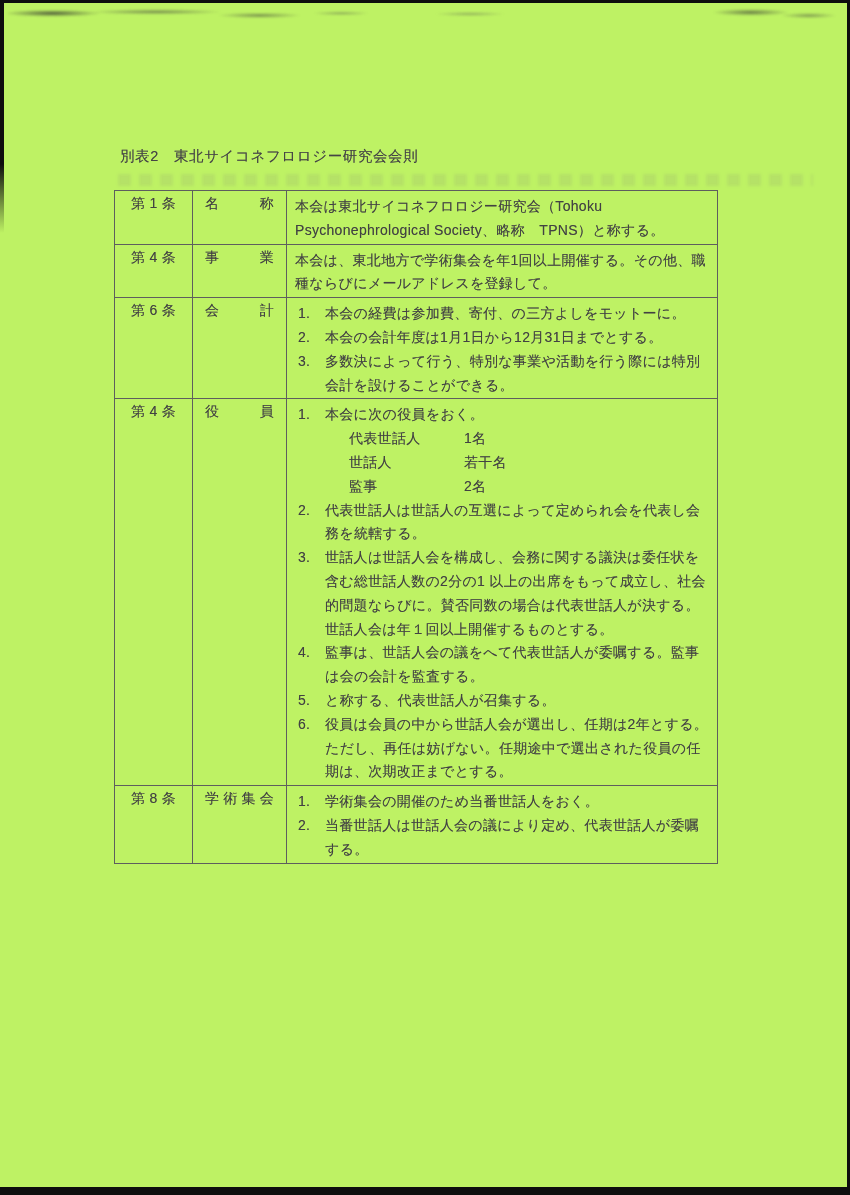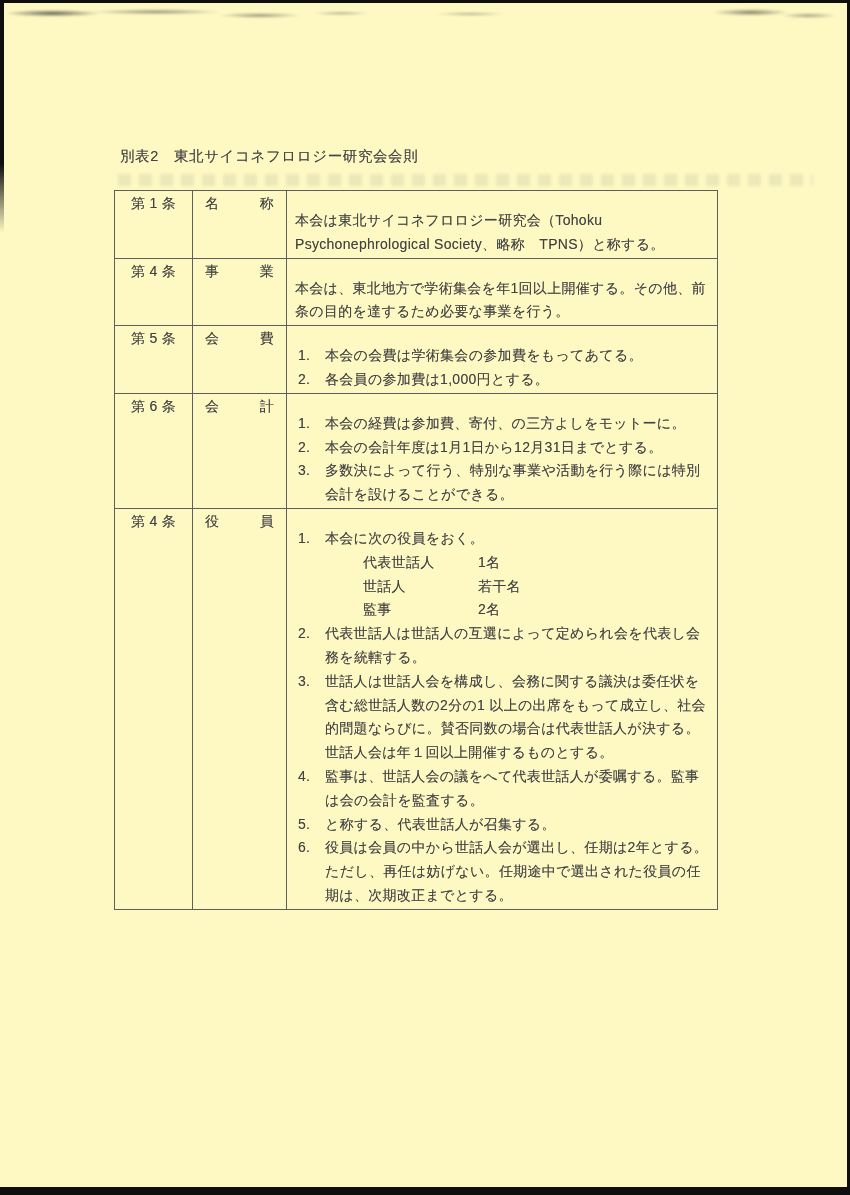--- a/index.html
+++ b/index.html
@@ -5,21 +5,21 @@
   html, body { margin: 0; padding: 0; }
   body {
     width: 850px; height: 1195px;
     background: #ffffff;
     font-family: "Liberation Sans", sans-serif;
   }
   .page {
     position: relative;
     width: 850px; height: 1195px;
     box-sizing: border-box;
-    background: #fef9c3;
+    background: #bef264;
     border-top: 3px solid #0e0e0e;
     border-right: 3px solid #0e0e0e;
     border-bottom: 8px solid #0e0e0e;
     overflow: hidden;
   }
   
   .left-edge {
     position: absolute; left: 0; top: 0;
     width: 4px; height: 230px;
     background: linear-gradient(#0e0e0e 0 70%, rgba(14,14,14,0) 100%);
@@ -63,26 +63,26 @@
     border-collapse: collapse; table-layout: fixed;
     width: 603px;
     color: #424242;
     font-size: 14px; line-height: 23.8px; letter-spacing: 0.3px;
     text-shadow: 0 0 .5px rgba(80,80,80,.5);
   }
   table.bylaws td { border: 1px solid #5e5e5e; vertical-align: top; }
   td.col-article { text-align: center; padding: 1px 16px; white-space: nowrap; }
   td.col-category { padding: 1px 12px; }
   .cat-flex { display: flex; justify-content: space-between; }
-  td.col-content { padding: 18px 4px 1px 8px; }
+  td.col-content { padding: 4px 4px 1px 8px; }
   .para { margin: 0; }
   .item { display: flex; align-items: flex-start; }
   .num { flex: none; width: 30px; padding-left: 3px; box-sizing: border-box; }
   .itext { flex: 1; }
-  .subrow { display: flex; margin-left: 38px; }
+  .subrow { display: flex; margin-left: 24px; }
   .role { width: 115px; flex: none; }
 </style>
 </head>
 <body>
 
 <div class="page">
   <div class="left-edge"></div>
   <div class="smudge smudge-a"></div>
   <div class="smudge smudge-b"></div>
   <div class="smudge smudge-c"></div>
@@ -109,40 +109,21 @@
         </tr>
         <tr>
           <td class="col-article">第 4 条</td>
           <td class="col-category">
             <div class="cat-flex">
               <span>事</span>
               <span>業</span>
             </div>
           </td>
           <td class="col-content">
-            <div class="para">本会は、東北地方で学術集会を年1回以上開催する。その他、前条の目的を達するため必要な事業を行う。</div>
-          </td>
-        </tr>
-        <tr>
-          <td class="col-article">第 5 条</td>
-          <td class="col-category">
-            <div class="cat-flex">
-              <span>会</span>
-              <span>費</span>
-            </div>
-          </td>
-          <td class="col-content">
-            <div class="item">
-              <span class="num">1.</span>
-              <span class="itext">本会の会費は学術集会の参加費をもってあてる。</span>
-            </div>
-            <div class="item">
-              <span class="num">2.</span>
-              <span class="itext">各会員の参加費は1,000円とする。</span>
-            </div>
+            <div class="para">本会は、東北地方で学術集会を年1回以上開催する。その他、職種ならびにメールアドレスを登録して。</div>
           </td>
         </tr>
         <tr>
           <td class="col-article">第 6 条</td>
           <td class="col-category">
             <div class="cat-flex">
               <span>会</span>
               <span>計</span>
             </div>
           </td>
@@ -198,15 +179,36 @@
             <div class="item">
               <span class="num">5.</span>
               <span class="itext">と称する、代表世話人が召集する。</span>
             </div>
             <div class="item">
               <span class="num">6.</span>
               <span class="itext">役員は会員の中から世話人会が選出し、任期は2年とする。ただし、再任は妨げない。任期途中で選出された役員の任期は、次期改正までとする。</span>
             </div>
           </td>
         </tr>
+        <tr>
+          <td class="col-article">第 8 条</td>
+          <td class="col-category">
+            <div class="cat-flex">
+              <span>学</span>
+              <span>術</span>
+              <span>集</span>
+              <span>会</span>
+            </div>
+          </td>
+          <td class="col-content">
+            <div class="item">
+              <span class="num">1.</span>
+              <span class="itext">学術集会の開催のため当番世話人をおく。</span>
+            </div>
+            <div class="item">
+              <span class="num">2.</span>
+              <span class="itext">当番世話人は世話人会の議により定め、代表世話人が委嘱する。</span>
+            </div>
+          </td>
+        </tr>
       </tbody>
   </table>
 </div>
 
 </body></html>

